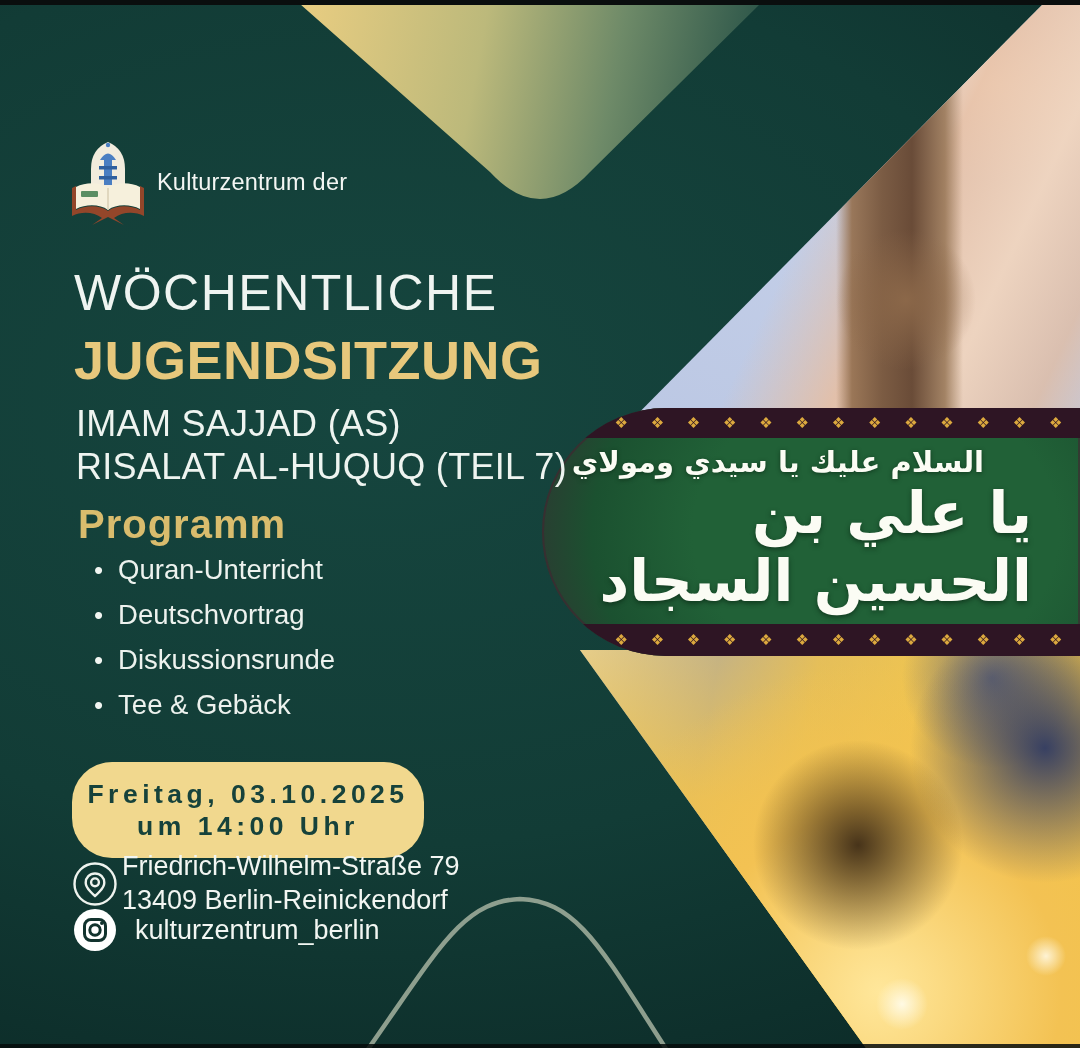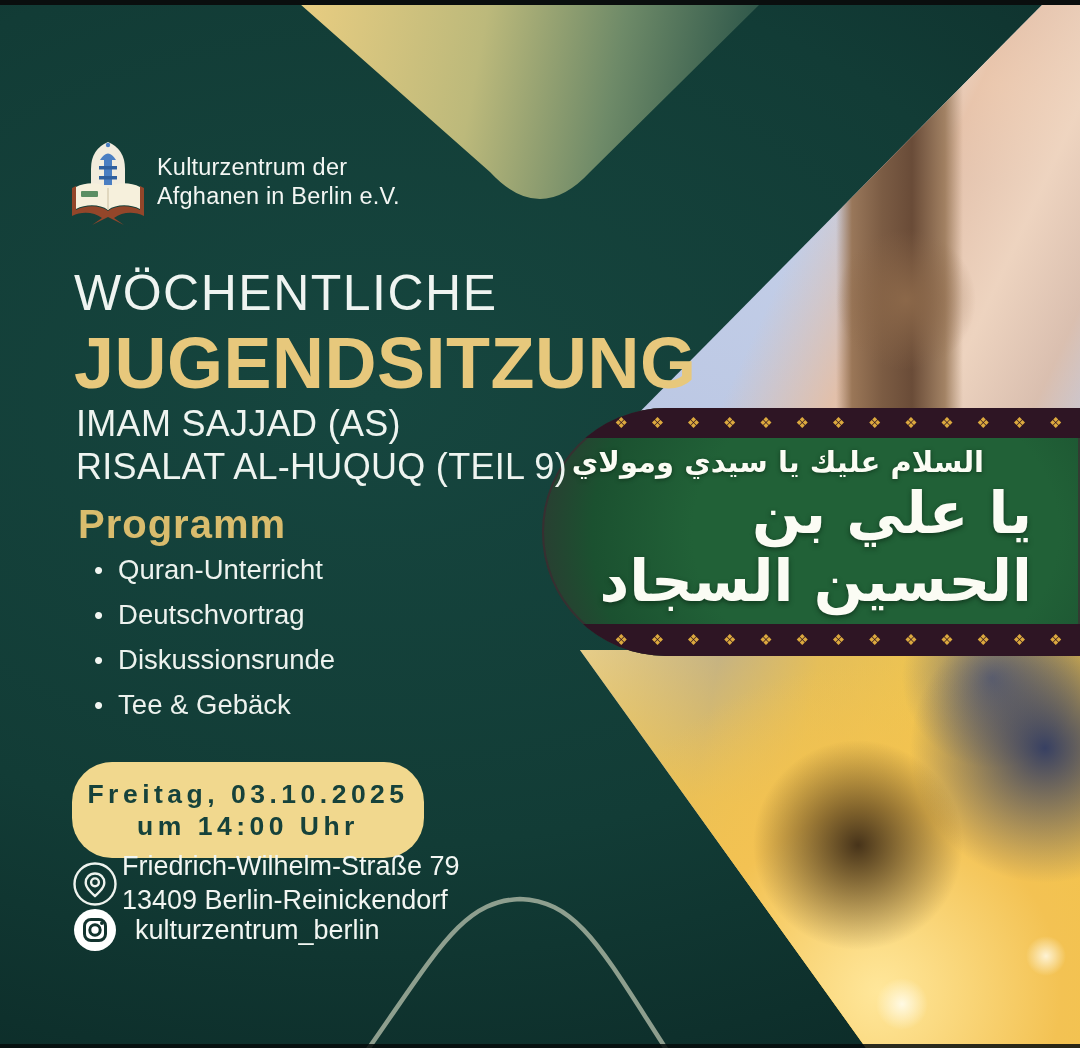--- a/index.html
+++ b/index.html
@@ -67,21 +67,21 @@
   
   .curve { position:absolute; left:0; top:0; z-index:2; }
 
   
   .brand { position:absolute; left:64px; top:138px; display:flex; align-items:center; gap:5px; z-index:5; }
   .brand-name { color:#f3f6f3; font-size:23.5px; line-height:29px; font-weight:500; letter-spacing:.2px; }
 
   
   .title { position:absolute; left:74px; top:264px; z-index:5; }
   .title-line1 { color:#eff4f1; font-size:50px; font-weight:300; letter-spacing:1.5px; }
-  .title-line2 { color:#e7c87c; font-size:72px; font-weight:800; letter-spacing:.5px; margin-top:0; }
+  .title-line2 { color:#e7c87c; font-size:54px; font-weight:800; letter-spacing:.5px; margin-top:7px; }
 
   .subtitle { position:absolute; left:76px; top:402px; z-index:5; color:#eef4f0;
               font-size:36px; font-weight:300; line-height:43px; letter-spacing:.3px; }
 
   .program-heading { position:absolute; left:78px; top:502px; z-index:5; color:#d9bc6d;
                      font-size:40px; font-weight:700; letter-spacing:1px; }
 
   .program-list { position:absolute; left:94px; top:556px; z-index:5; list-style:none; }
   .program-list li { display:flex; align-items:center; color:#edf2ee; font-size:27.5px; line-height:28px; margin-bottom:17px; }
   .bullet { font-size:26px; margin-right:15px; color:#f2f6f2; }
@@ -142,32 +142,31 @@
       <rect x="35" y="28" width="18" height="3.5" fill="#2f5f9e"></rect>
       <rect x="35" y="38" width="18" height="3.5" fill="#2f5f9e"></rect>
       <circle cx="44" cy="7" r="2.2" fill="#4a7ec2"></circle>
       <path d="M8,50 L12,48 L12,72 C22,67 36,67 44,73 C52,67 66,67 76,72 L76,48 L80,50 L80,78 C70,73 58,74 50,80 L60,87 L44,79 L28,87 L38,80 C30,74 18,73 8,78 Z" fill="#93462a"></path>
       <path d="M44,50 C36,44 22,44 12,49 L12,71 C22,66 36,66 44,72 C52,66 66,66 76,71 L76,49 C66,44 52,44 44,50 Z" fill="#f6f0dc"></path>
       <rect x="17" y="53" width="17" height="6" rx="1" fill="#3f7d4d" opacity="0.85"></rect>
       <path d="M44,50 L44,72" stroke="#d8cfb4" stroke-width="1.5"></path>
     </svg>
     <div class="brand-name">
       <div>Kulturzentrum der</div>
-      <div>Afghanen in Berlin e.V.</div>
     </div>
   </div>
 
   <div class="title">
     <div class="title-line1">WÖCHENTLICHE</div>
     <div class="title-line2">JUGENDSITZUNG</div>
   </div>
 
   <div class="subtitle">
     <div>IMAM SAJJAD (AS)</div>
-    <div>RISALAT AL-HUQUQ (TEIL 9)</div>
+    <div>RISALAT AL-HUQUQ (TEIL 7)</div>
   </div>
 
   <div class="program-heading">Programm</div>
   <ul class="program-list">
     <li>
       <span class="bullet">•</span>
       <span>Quran-Unterricht</span>
     </li>
     <li>
       <span class="bullet">•</span>

